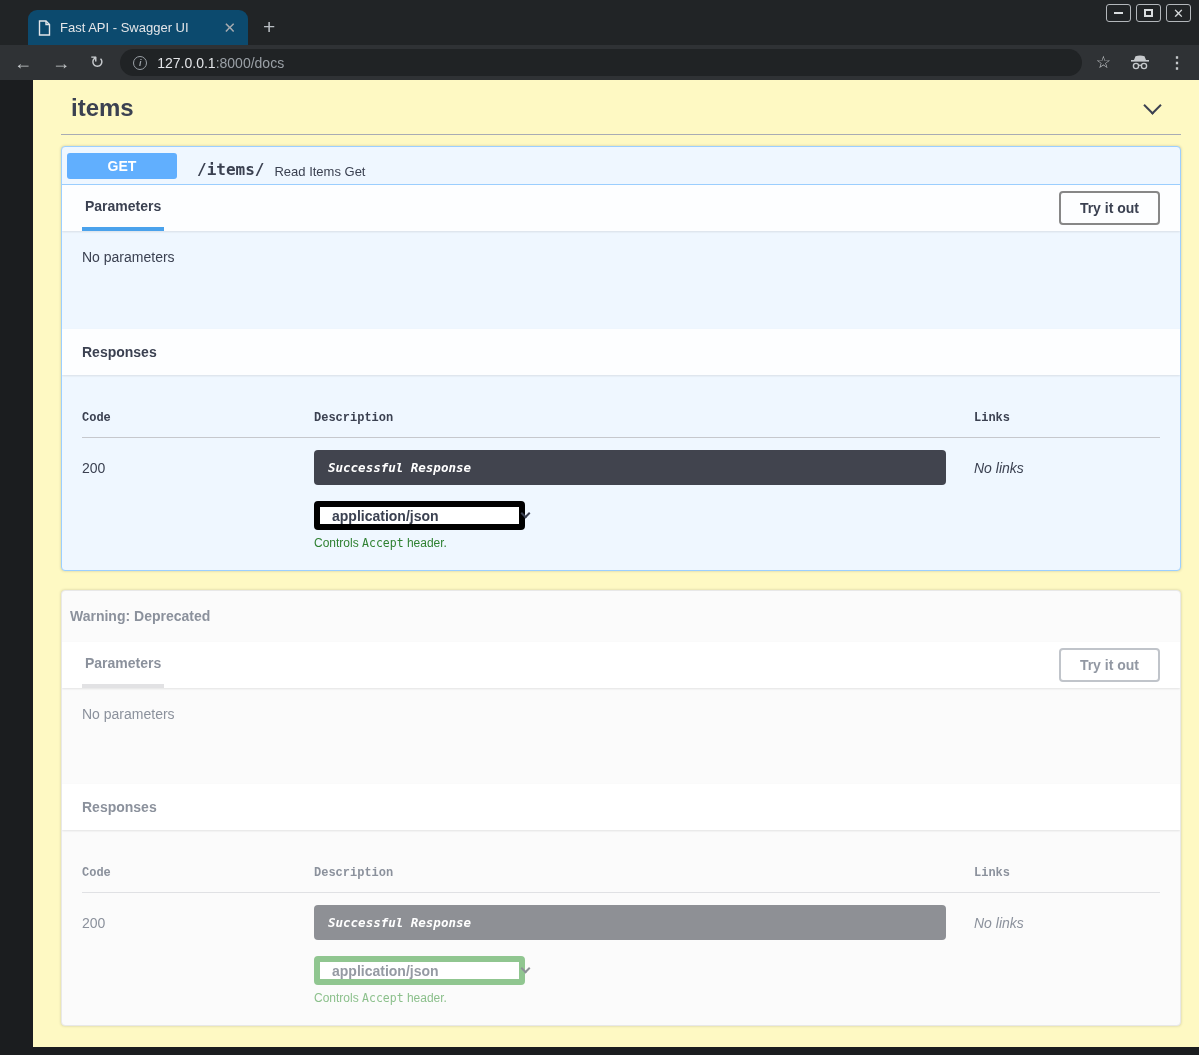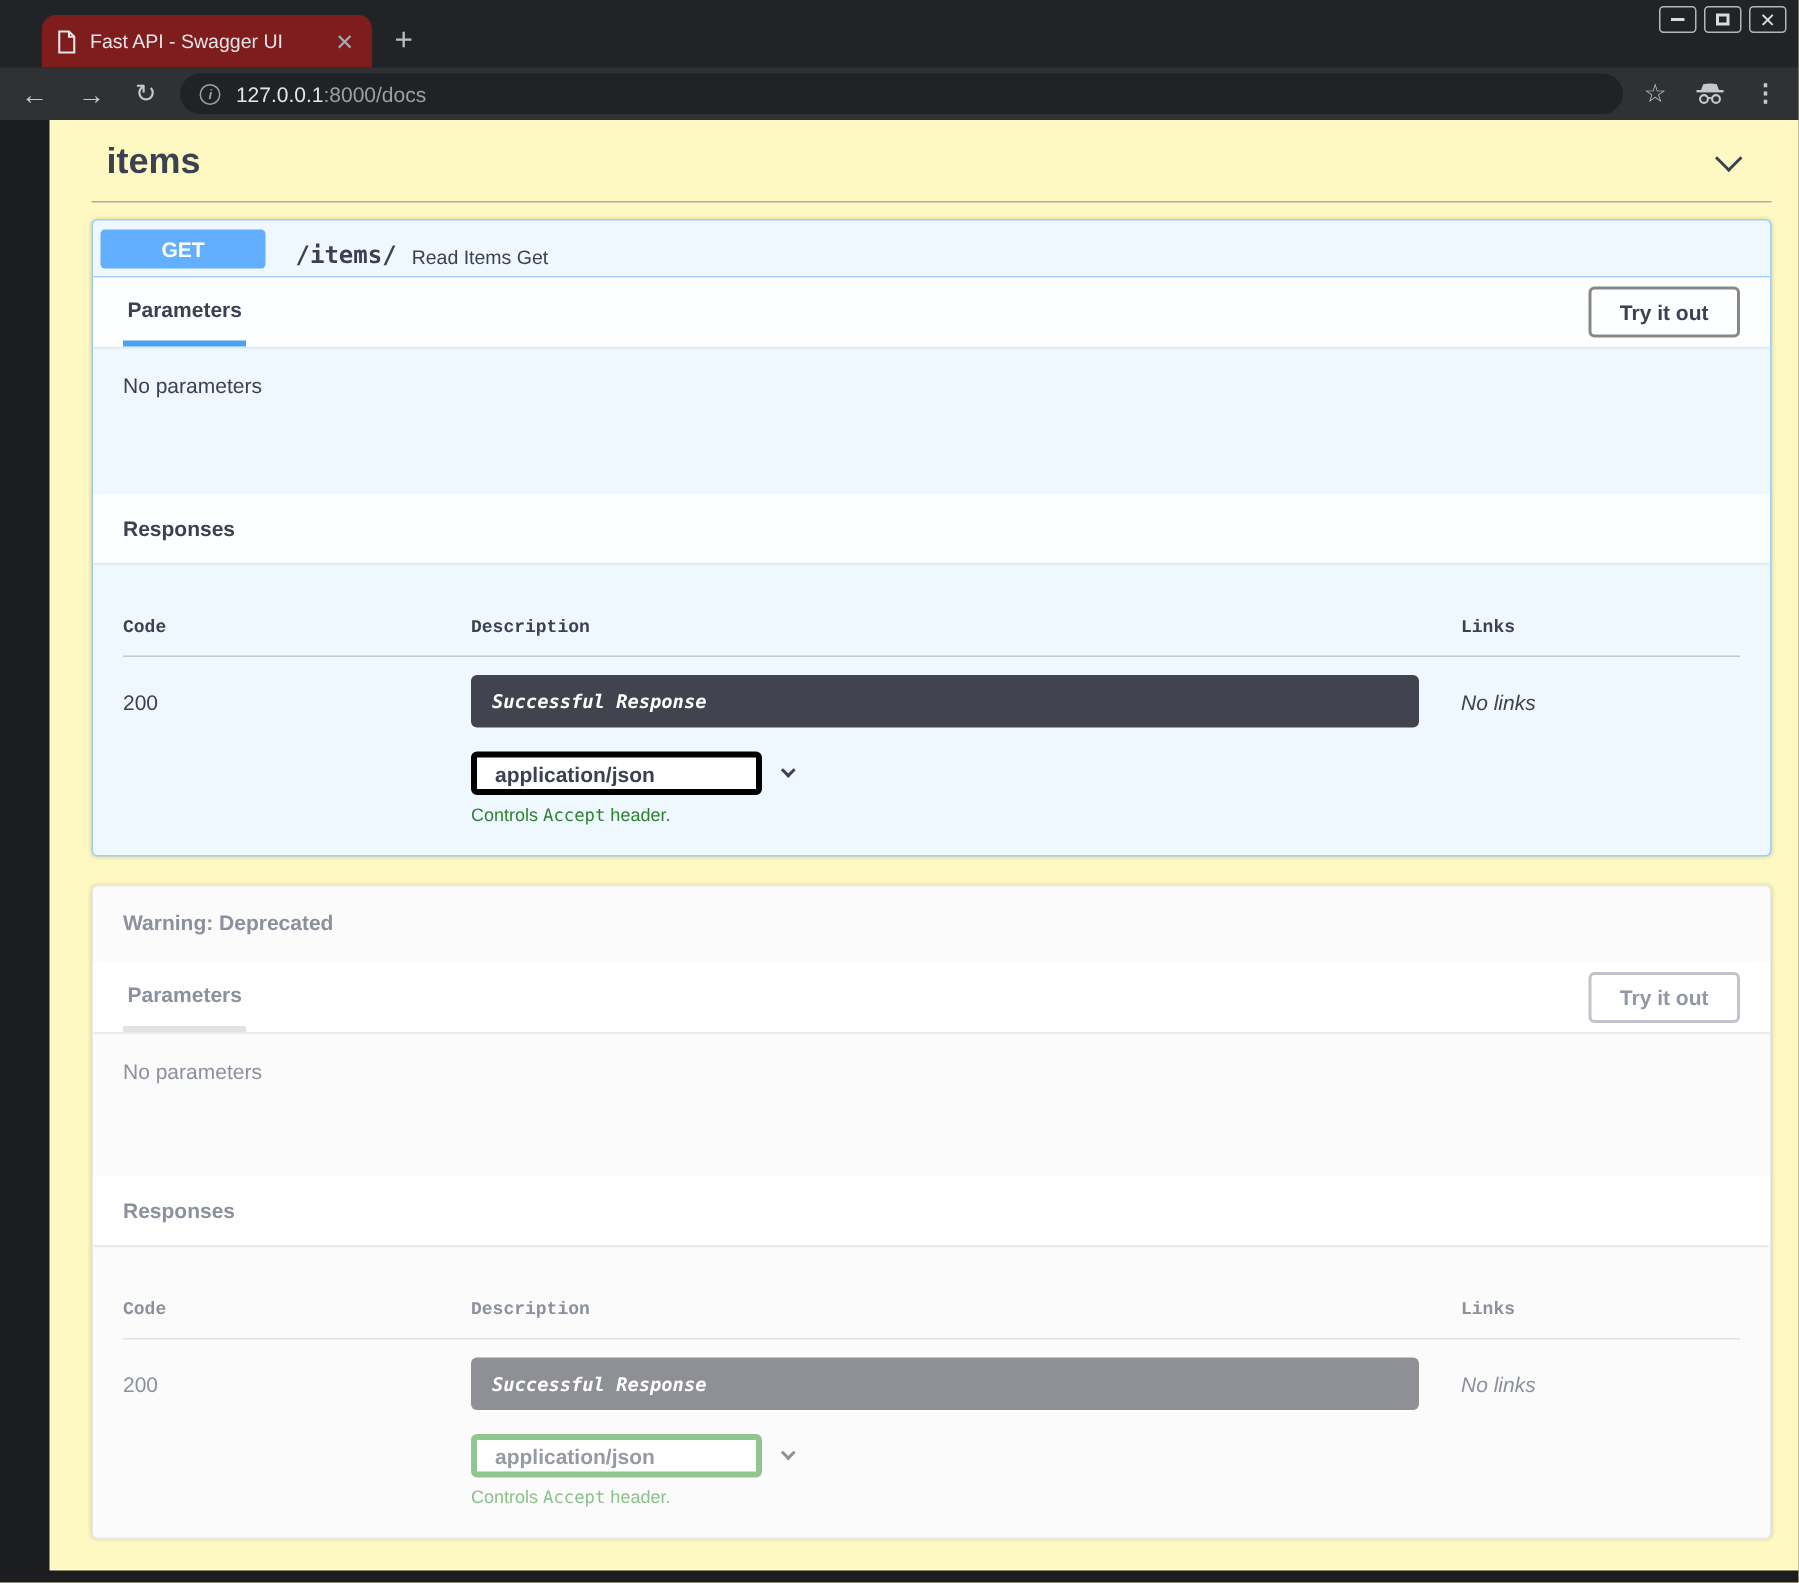--- a/index.html
+++ b/index.html
@@ -10,21 +10,21 @@
     position:relative; overflow:hidden;
   }
   
   .titlebar { position:absolute; top:0; left:0; right:0; height:45px; background:#212426; }
   .win-controls { position:absolute; top:4px; right:8px; display:flex; gap:5px; }
   .win-btn { width:25px; height:18px; border:1px solid #b3b7bb; border-radius:3px;
     display:flex; align-items:center; justify-content:center; color:#d9dcde; cursor:default; }
   .win-btn .bar { width:9px; height:2px; background:#d9dcde; }
   .win-btn .boxg { width:9px; height:8px; border:2px solid #d9dcde; }
   .win-btn.closeb { font-size:13px; line-height:1; }
-  .tab { position:absolute; left:28px; top:10px; width:220px; height:35px; background:#7f1d1d;
+  .tab { position:absolute; left:28px; top:10px; width:220px; height:35px; background:#0c4a6e;
     border-radius:9px 9px 0 0; display:flex; align-items:center; padding:0 10px; }
   .tab-title { flex:1; font-size:13px; color:#e3e5e8; padding-left:9px; white-space:nowrap; overflow:hidden; }
   .tab-close { color:#a6abb0; font-size:15px; padding:0 2px; }
   .new-tab { position:absolute; left:263px; top:15px; color:#b9bec3; font-size:21px; font-weight:400; line-height:24px; }
   .toolbar { position:absolute; top:45px; left:0; right:0; height:35px; background:#2f3235;
     display:flex; align-items:center; padding:0 14px; }
   .nav-ic { color:#c6c9cc; font-size:18px; margin-right:20px; line-height:1; }
   .nav-ic.reload { font-size:17px; margin-right:16px; }
   .url-bar { flex:1; height:27px; background:#202325; border-radius:14px; display:flex;
     align-items:center; padding:0 13px; margin-right:14px; }
@@ -57,21 +57,21 @@
   .get .summary { border-bottom:1px solid #9ccfff; }
   .deprecated .summary { height:36px; }
   .method-btn { width:110px; height:26px; background:#61affe; border:none; border-radius:3px;
     color:#fff; font-size:14px; font-weight:bold; font-family:"Liberation Sans",sans-serif; }
   .deprecated .method-btn { background:#ececec; color:#dadada; }
   .path { font-family:"DejaVu Sans Mono", monospace; font-size:16px; font-weight:bold;
     color:#3b4151; padding:0 10px; margin-left:10px; }
   .deprecated .path { color:#8b919c; text-decoration:line-through; }
   .summary-desc { font-size:13px; color:#3b4151; }
   .deprecated .summary-desc { color:#8b919c; }
-  .description-wrapper { height:51px; padding:16px 20px 0; }
+  .description-wrapper { height:51px; padding:16px 8px 0; }
   .deprecated-warning { font-size:14px; font-weight:bold; color:#8b919c; }
   .section-header { height:46px; display:flex; align-items:center; padding:0 20px;
     background:rgba(255,255,255,.85); box-shadow:0 1px 2px rgba(0,0,0,.1); }
   .tab-item { height:100%; display:flex; align-items:center; padding:0 3px;
     border-bottom:4px solid #4aa2ec; font-size:14px; font-weight:bold; color:#3b4151; }
   .deprecated .tab-item { border-bottom-color:#e2e2e4; color:#8b919c; }
   .sec-title { font-size:14px; font-weight:bold; color:#3b4151; }
   .deprecated .sec-title { color:#8b919c; }
   .tryout-btn { margin-left:auto; padding:7px 19px; background:transparent; border:2px solid #878787;
     border-radius:4px; font-size:14px; font-weight:bold; color:#3b4151;
@@ -84,21 +84,21 @@
   .res-head { padding:22px 0 12px; border-bottom:1px solid #c6c8cd; font-size:12px; font-weight:bold; color:#3b4151;font-family:Liberation Mono, monospace; }
   .deprecated .res-head { color:#8b919c; border-bottom-color:#e0e1e4; }
   .res-row { padding-top:12px; }
   .code-cell { font-size:14px; color:#3b4151; padding-top:10px; }
   .deprecated .code-cell { color:#8b919c; }
   .markdown-block { width:632px; height:35px; background:#41444e; border-radius:4px;
     padding:10px 14px; color:#fff; font-family:"DejaVu Sans Mono", monospace;
     font-style:italic; font-weight:bold; font-size:12.5px; }
   .deprecated .markdown-block { background:#8e9095; }
   .media-wrap { margin-top:16px; position:relative; width:229px; }
-  .media-select { width:194px; height:29px; border:4px solid #000000; border-radius:4px;
+  .media-select { width:211px; height:29px; border:6px solid #000000; border-radius:4px;
     background:#fff; color:#3b4151; font-size:14px; font-weight:bold; padding:0 12px;
     -webkit-appearance:none; appearance:none; font-family:"Liberation Sans",sans-serif; }
   .deprecated .media-select { border-color:#90c690; color:#959aa3; }
   .sel-chev { position:absolute; right:14px; top:9px; width:7px; height:7px;
     border-right:2px solid #3b4151; border-bottom:2px solid #3b4151; transform:rotate(45deg);
     pointer-events:none; }
   .deprecated .sel-chev { border-color:#8d9197; }
   .controls-note { margin-top:6px; font-size:12px; color:#2f8132; }
   .controls-note .mono { font-family:"DejaVu Sans Mono", monospace; font-size:11.5px; }
   .deprecated .controls-note { color:#8cc08c; }

